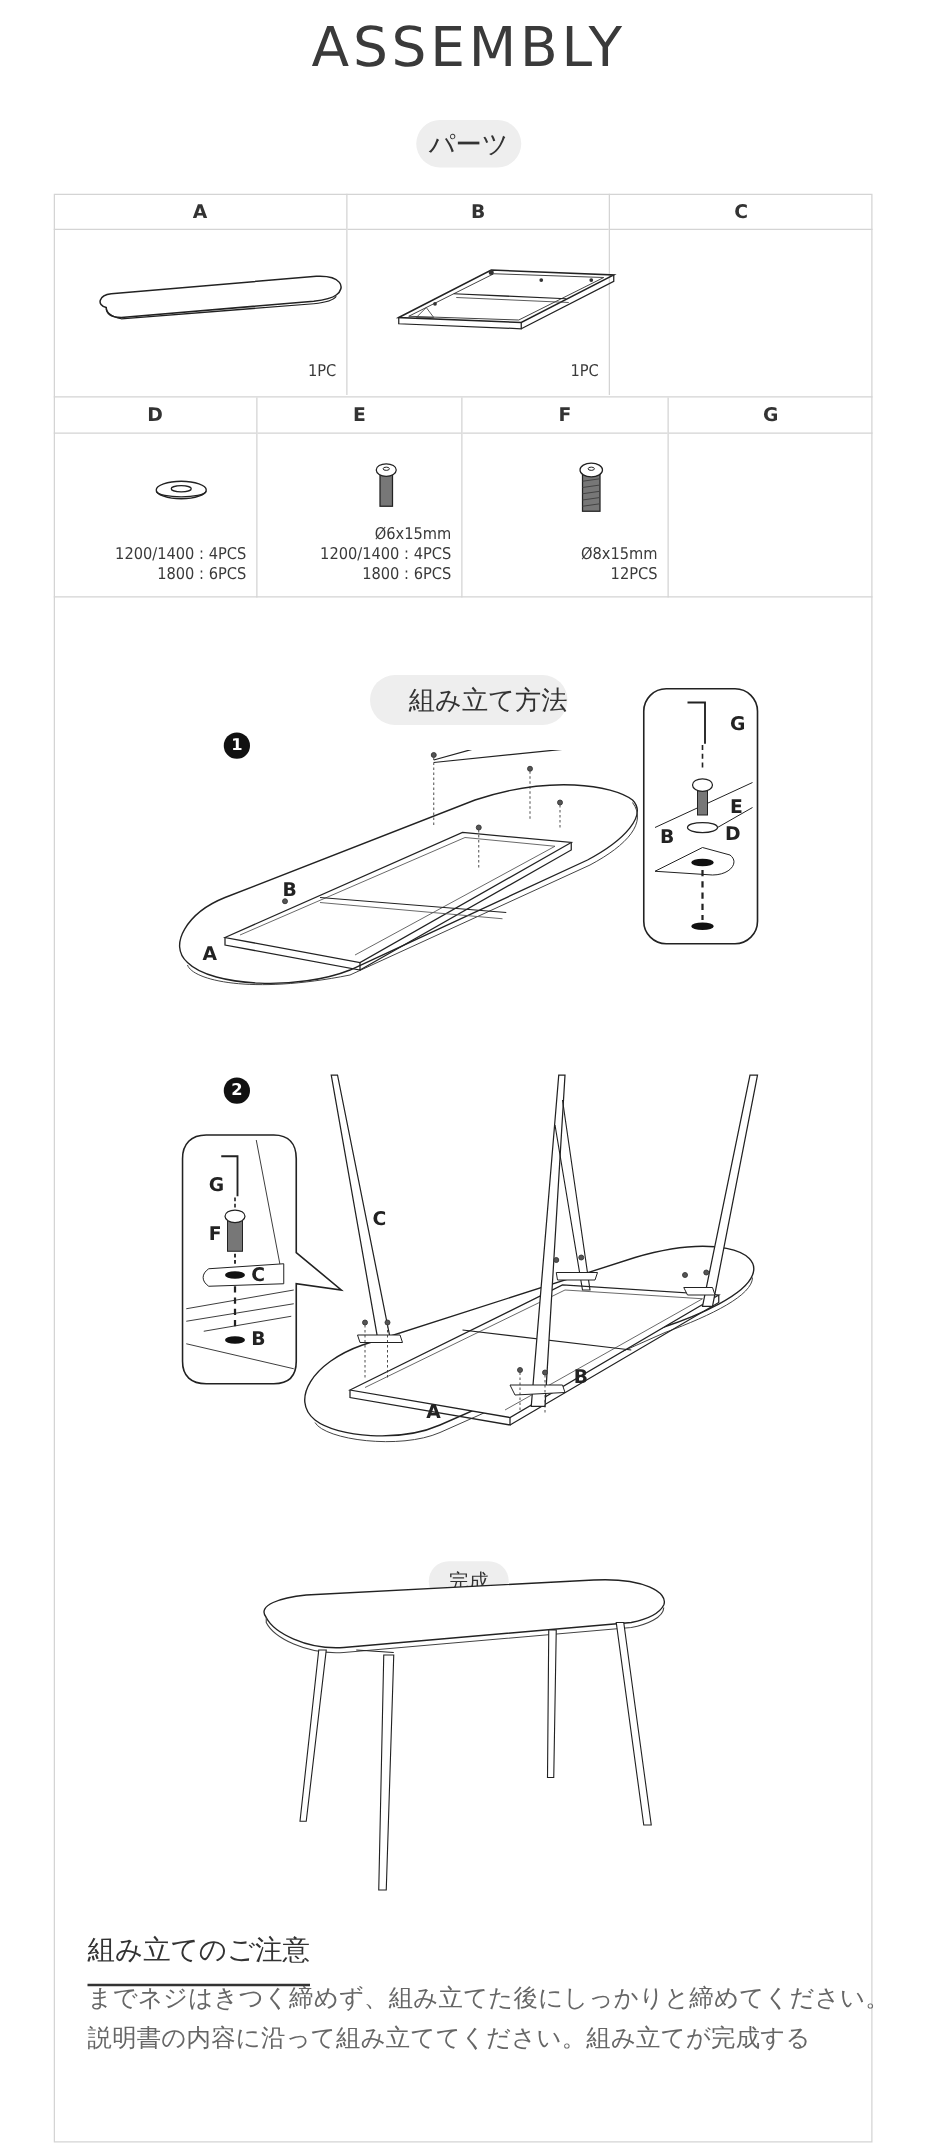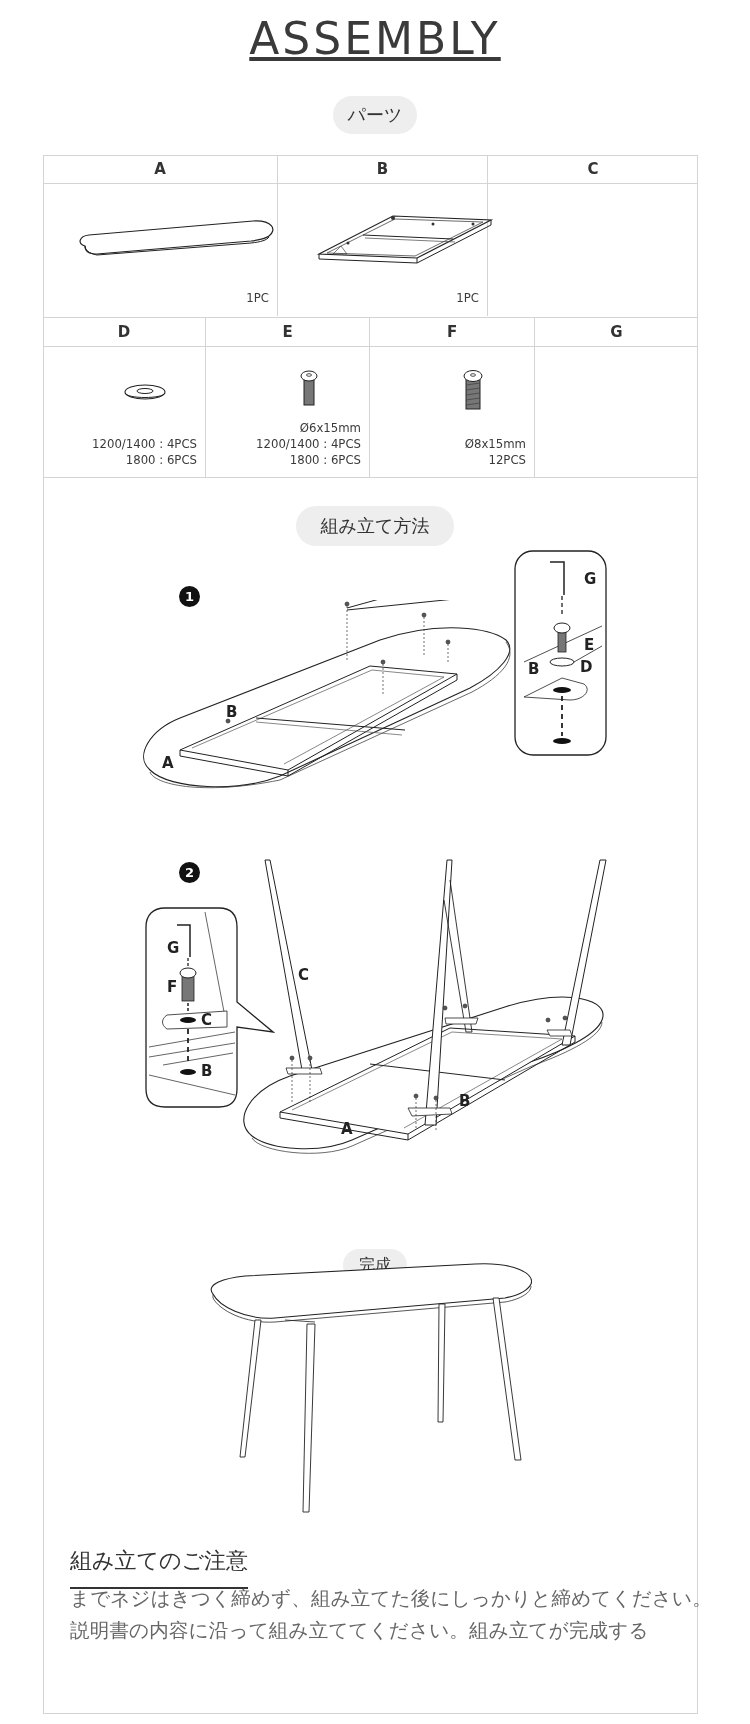--- a/index.html
+++ b/index.html
@@ -2,28 +2,28 @@
 <html><head>
 <meta charset="utf-8">
 <style>
   * { box-sizing: border-box; margin: 0; padding: 0; }
   html, body { width: 750px; height: 1724px; background: #ffffff; overflow: hidden; }
   body { position: relative; font-family: "DejaVu Sans", "Liberation Sans", sans-serif; color: #333333; }
 
   .title {
     position: absolute; left: 0; top: 14px; width: 750px; text-align: center;
     font-family: "DejaVu Sans", sans-serif; font-size: 44px; letter-spacing: 3px;
-    color: #3a3a3a; font-weight: normal; line-height: 50px; text-decoration: underline;
+    color: #3a3a3a; font-weight: normal; line-height: 50px;
   }
   .pill {
     position: absolute; background: #eeeeee; border-radius: 20px; color: #333;
-    font-size: 18px; text-align: center; line-height: 38px; height: 38px;
+    font-size: 21px; text-align: center; line-height: 38px; height: 38px;
   }
   .pill-parts { left: 333px; top: 96px; width: 84px; }
-  .pill-method { left: 296px; top: 506px; width: 158px; height: 40px; line-height: 40px; }
+  .pill-method { left: 296px; top: 540px; width: 158px; height: 40px; line-height: 40px; text-align: right; }
   .pill-done { left: 343px; top: 1249px; width: 64px; height: 32px; line-height: 32px; font-size: 16px; }
 
   .frame {
     position: absolute; left: 43px; top: 155px; width: 655px; height: 1559px;
     border: 1px solid #d4d4d4;
   }
   .ptable { position: absolute; left: 43px; top: 155px; width: 655px; border-collapse: collapse; }
   .row { position: absolute; left: 0; width: 655px; display: flex; }
   .cell { position: relative; border-right: 1px solid #d4d4d4; }
   .cell:last-child { border-right: none; }

